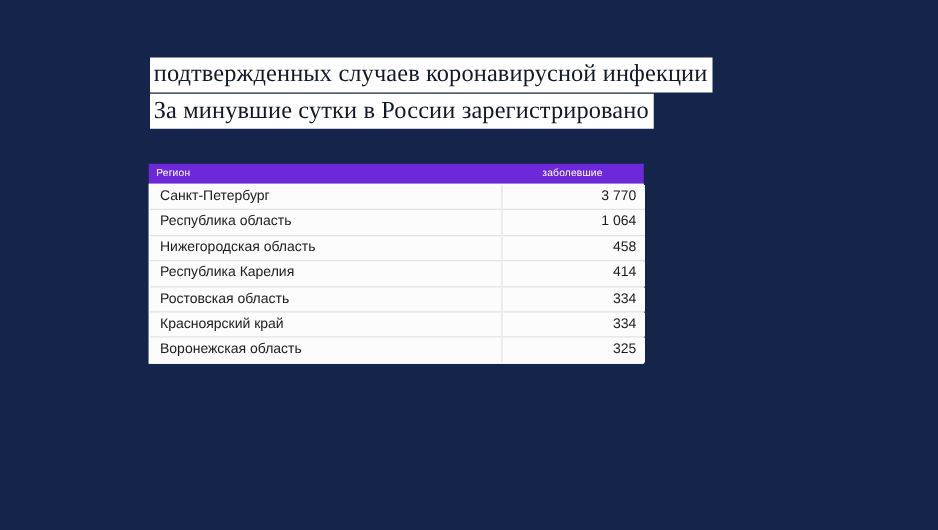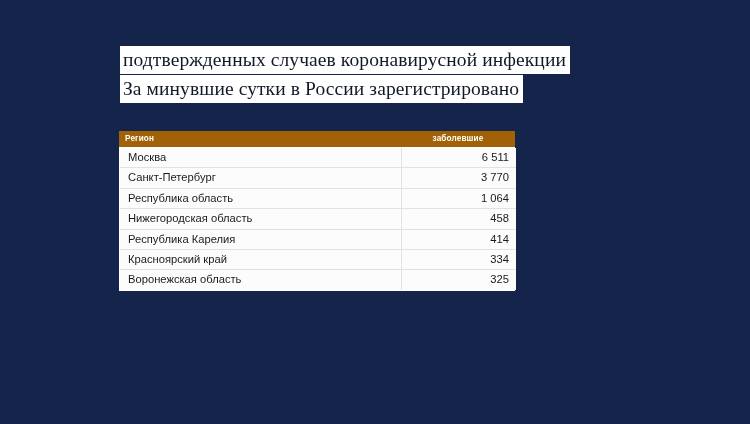--- a/index.html
+++ b/index.html
@@ -44,24 +44,24 @@
   }
   table.data-table {
     border-collapse: collapse;
     width: 100%;
     table-layout: fixed;
   }
   table.data-table col.col-region { width: 281px; }
   table.data-table col.col-cases  { width: 115px; }
 
   thead th {
-    background: #a16207;
+    background: #6d28d9;
     color: #ffffff;
     font-size: 8.2px;
-    font-weight: 700;
+    font-weight: 400;
     padding: 3px 4px 4px 6px;
     letter-spacing: 0.15px;
     border: none;
     margin-left: 27px;
   }
   thead th.h-region { text-align: left; }
   thead th.h-cases  { text-align: center; padding-right: 5px; }
 
   tbody td {
     background: #fcfcfc;
@@ -111,40 +111,40 @@
     </thead>
   </table>
   <div id="table-body-frame">
     <table class="data-table">
       <colgroup>
         <col class="col-region">
         <col class="col-cases">
       </colgroup>
       <tbody id="table-body">
           <tr>
-            <td class="c-region">Москва</td>
-            <td class="c-cases">6 511</td>
-          </tr>
-          <tr>
             <td class="c-region">Санкт-Петербург</td>
             <td class="c-cases">3 770</td>
           </tr>
           <tr>
             <td class="c-region">Республика область</td>
             <td class="c-cases">1 064</td>
           </tr>
           <tr>
             <td class="c-region">Нижегородская область</td>
             <td class="c-cases">458</td>
           </tr>
           <tr>
             <td class="c-region">Республика Карелия</td>
             <td class="c-cases">414</td>
           </tr>
           <tr>
+            <td class="c-region">Ростовская область</td>
+            <td class="c-cases">334</td>
+          </tr>
+          <tr>
             <td class="c-region">Красноярский край</td>
             <td class="c-cases">334</td>
           </tr>
           <tr>
             <td class="c-region">Воронежская область</td>
             <td class="c-cases">325</td>
           </tr>
         </tbody>
     </table>
   </div>

